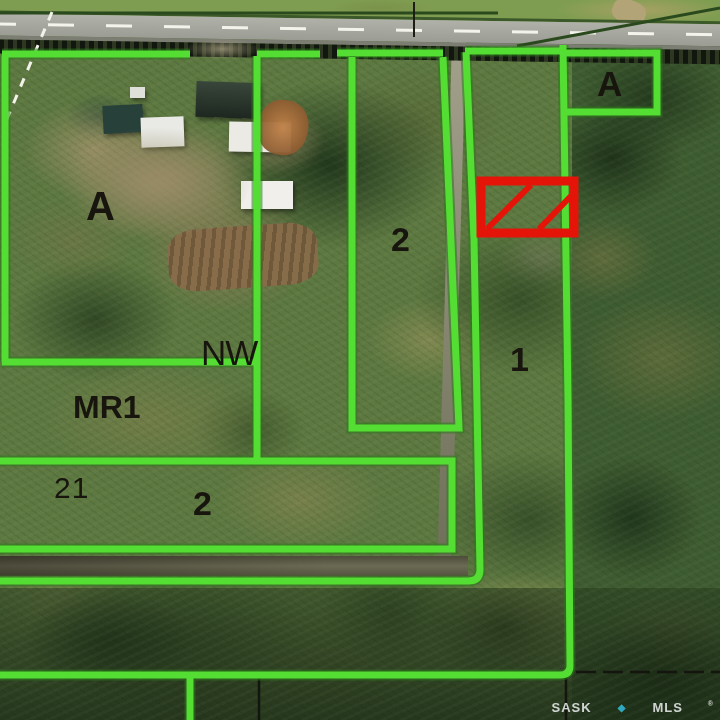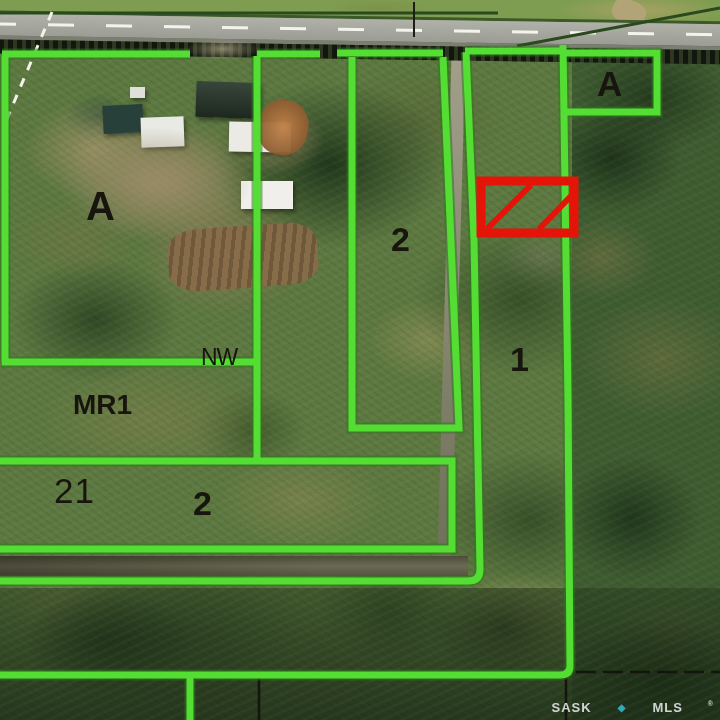--- a/index.html
+++ b/index.html
@@ -100,23 +100,23 @@
   
   svg.lines{left:0;top:0;width:720px;height:720px;}
 
   
   .plabel{color:#17150e;line-height:1;white-space:nowrap;}
   .bold{font-weight:bold;}
   .lab-a-west{left:86px;top:186px;font-size:40px;}
   .lab-a-ne{left:597px;top:66px;font-size:35px;}
   .lab-2n{left:391px;top:222px;font-size:34px;}
   .lab-1{left:510px;top:342px;font-size:34px;}
-  .lab-nw{left:201px;top:346px;font-size:23px;letter-spacing:-1px;}
-  .lab-mr1{left:73px;top:391px;font-size:28px;}
-  .lab-21{left:54px;top:473px;font-size:35px;letter-spacing:1px;}
+  .lab-nw{left:201px;top:335px;font-size:35px;letter-spacing:-1px;}
+  .lab-mr1{left:73px;top:391px;font-size:32px;}
+  .lab-21{left:54px;top:473px;font-size:30px;letter-spacing:1px;}
   .lab-2s{left:193px;top:486px;font-size:34px;}
 
   
   .watermark{right:6px;bottom:5px;display:flex;align-items:center;
     font-weight:bold;font-size:13px;letter-spacing:1px;color:rgba(226,229,229,.9);gap:24px;}
   .watermark .gem{position:static;font-size:10px;color:#2fa9c0;margin:0 2px;}
   .watermark .reg{position:static;font-size:7px;vertical-align:super;margin-left:1px;
     transform:translateY(-4px);}
   .watermark .t{position:static;}
 </style>

